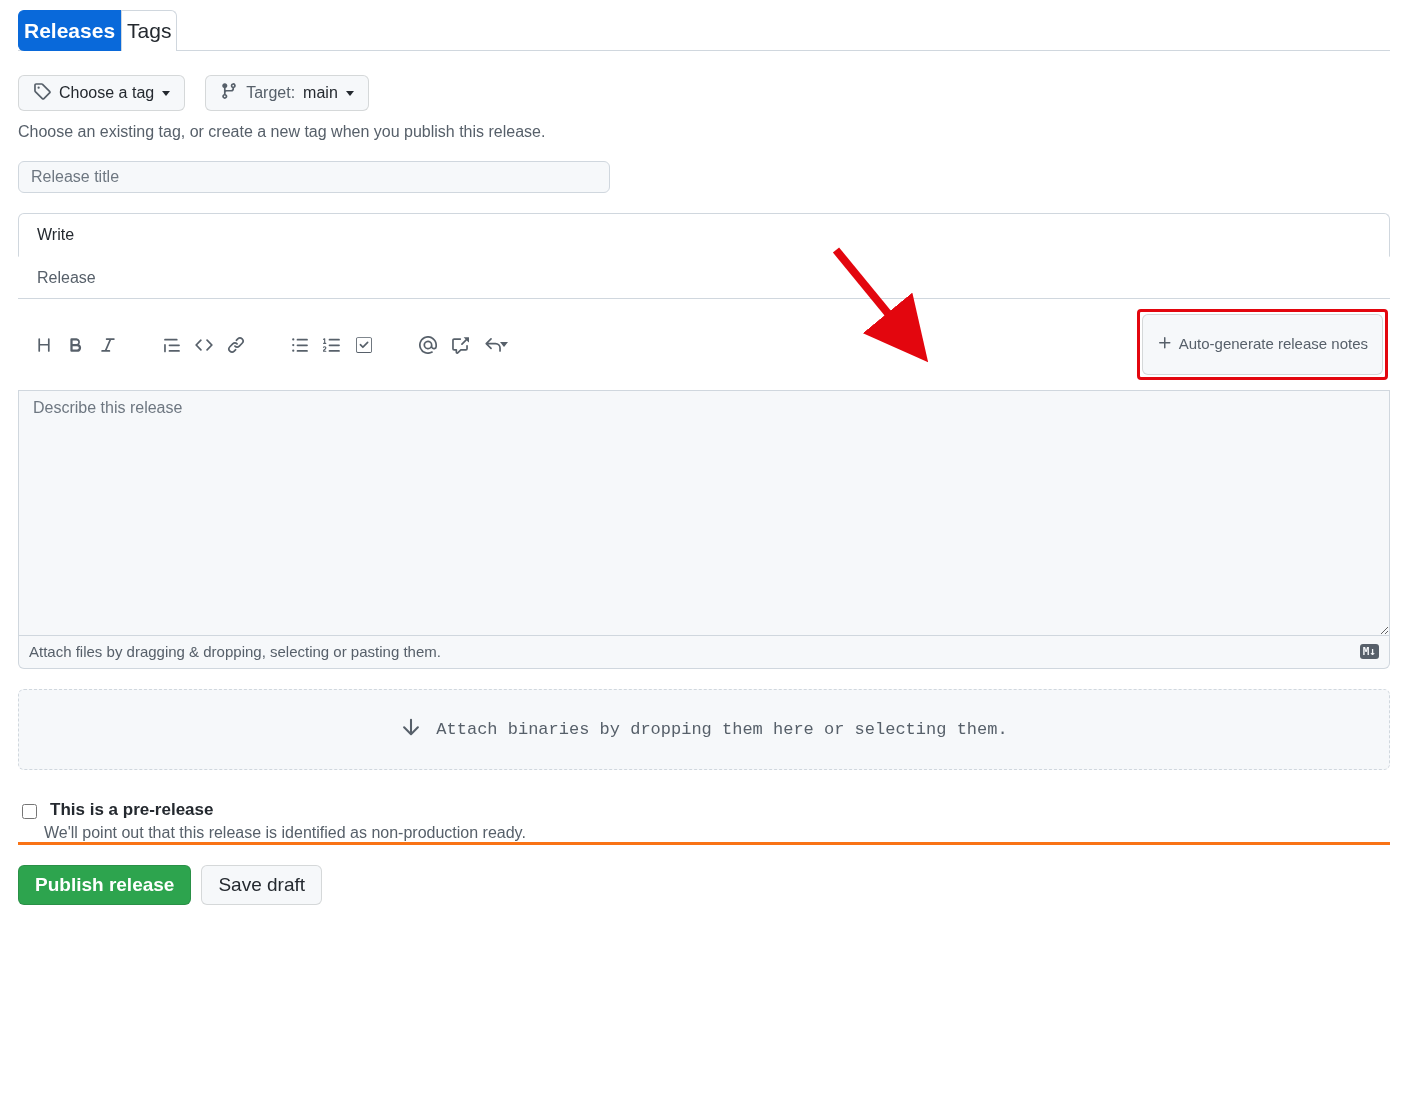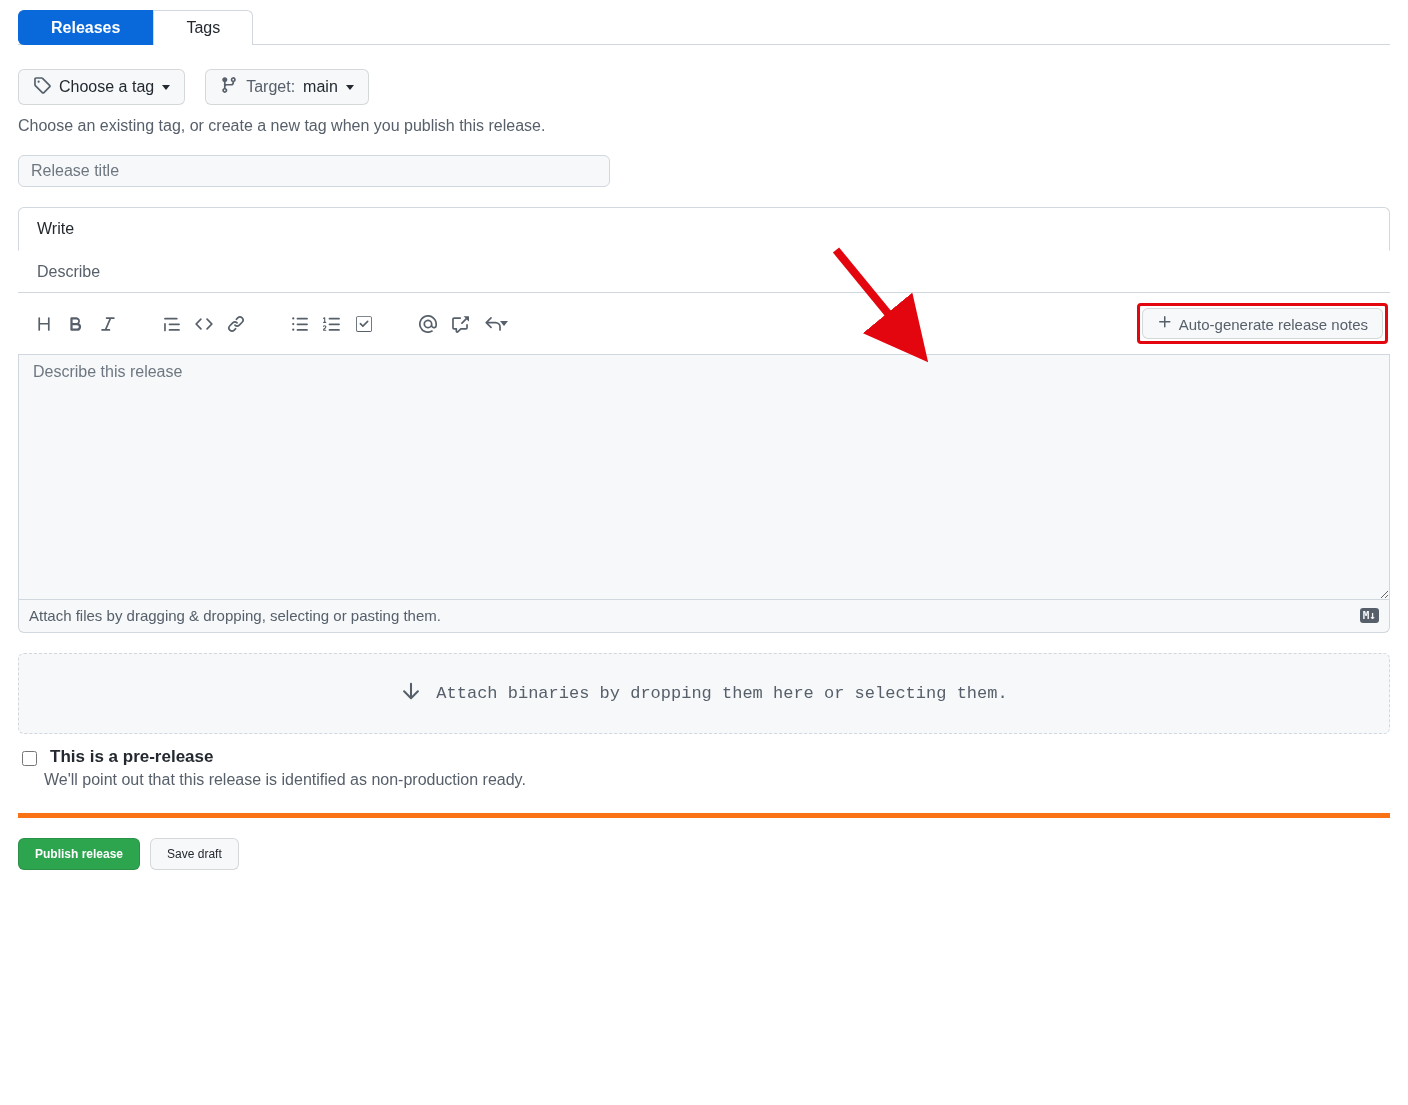--- a/index.html
+++ b/index.html
@@ -6,22 +6,22 @@
     body {
       font-family: -apple-system, BlinkMacSystemFont, "Segoe UI", Helvetica, Arial, sans-serif;
       font-size: 14px;
       color: #24292f;
       margin: 0;
       padding: 10px 18px 30px 18px;
       background: #fff;
     }
     .tabnav { display: flex; border-bottom: 1px solid #d0d7de; padding-bottom: 0; margin-bottom: 24px; }
     .tabnav-tab {
-      padding: 8px 32px;
-      font-size: 16px;
+      padding: 8px 5px;
+      font-size: 21px;
       border: 1px solid #d0d7de;
       border-bottom: none;
       cursor: pointer;
       background: #fff;
       color: #24292f;
       margin-bottom: -1px;
       border-top-left-radius: 6px;
       border-top-right-radius: 6px;
       position: relative;
     }
@@ -78,23 +78,23 @@
     .tools { display: flex; align-items: center; gap: 0; padding-left: 10px; }
     .tool-group { display: flex; gap: 0; margin-right: 32px; }
     .tool {
       width: 32px; height: 28px; display: flex; align-items: center; justify-content: center;
       cursor: pointer; color: #57606a; fill: #57606a;
     }
     .tool svg { width: 18px; height: 18px; }
 
     .autogen-wrap { position: relative; padding: 2px; border: 3px solid #e3060e; border-radius: 4px; margin-right: 2px;}
     .autogen {
-      display: inline-flex; align-items: flex-end; gap: 6px;
+      display: inline-flex; align-items: flex-start; gap: 6px;
       background: #f6f8fa; border: 1px solid rgba(27,31,36,0.15); border-radius: 6px;
-      padding: 5px 14px; font-size: 15px; color: #57606a; cursor: pointer;
+      padding: 20px 14px; font-size: 15px; color: #57606a; cursor: pointer;
     }
     
     .arrow {
       position: absolute; top: 242px; left: 828px; pointer-events: none;
     }
 
     .desc-area {
       position: relative; display: block;
     }
     .desc-textarea {
@@ -117,29 +117,29 @@
       padding: 1px 3px; border-radius: 3px;
     }
 
     .binaries {
       margin-top: 20px; border: 1px dashed #d0d7de; background: #f6f8fa;
       border-radius: 6px; padding: 26px 0; text-align: center;
       display: flex; align-items: center; justify-content: center; gap: 14px;
       font-size: 17px; color: #57606a; font-family: Liberation Mono, monospace;
     }
 
-    .prerelease { margin-top: 13px; padding-bottom: 24px; border-bottom: 5px solid #f97316; }
+    .prerelease { margin-top: 30px; border-bottom: 3px solid #f97316; }
     .prerelease label { display: flex; align-items: flex-start; gap: 10px; font-size: 17px; }
     .prerelease .pr-title { font-weight: 600; color: #24292f; }
     .prerelease .pr-sub { color: #57606a; font-size: 16px; margin-left: 26px; margin-top: 2px; }
     .chk { width: 15px; height: 15px; margin-top: 4px; }
 
     .actions { margin-top: 20px; display: flex; gap: 10px; }
     .btn {
-      padding: 8px 16px; font-size: 12px; border-radius: 6px; cursor: pointer;
+      padding: 8px 16px; font-size: 19px; border-radius: 6px; cursor: pointer;
       border: 1px solid rgba(27,31,36,0.15);
     }
     .btn-primary {
       background: #2da44e; color: #fff; font-weight: 600;
       border-color: rgba(27,31,36,0.15);
     }
     .btn-secondary { background: #f6f8fa; color: #24292f; }
 
     .caret { display:inline-block; width:0; height:0; border-left:4px solid transparent; border-right:4px solid transparent; border-top:5px solid currentColor; vertical-align: middle; }
   </style>
@@ -179,21 +179,21 @@
 </div>
 
 <div class="hint">Choose an existing tag, or create a new tag when you publish this release.</div>
 
 
 <input type="text" class="title-input" placeholder="Release title" style="">
 
 
 <div class="editor-tabs">
   <div class="editor-tab selected">Write</div>
-  <div class="editor-tab">Describe</div>
+  <div class="editor-tab">Release</div>
 </div>
 
 
 <div class="toolbar-row">
   <div class="tools">
     <div class="tool-group">
       <div class="tool">
           <svg viewBox="0 0 16 16">
             <path fill="currentColor" d="M3.75 2a.75.75 0 01.75.75V7h7V2.75a.75.75 0 011.5 0v10.5a.75.75 0 01-1.5 0V8.5h-7v4.75a.75.75 0 01-1.5 0V2.75A.75.75 0 013.75 2z"></path>
           </svg>

